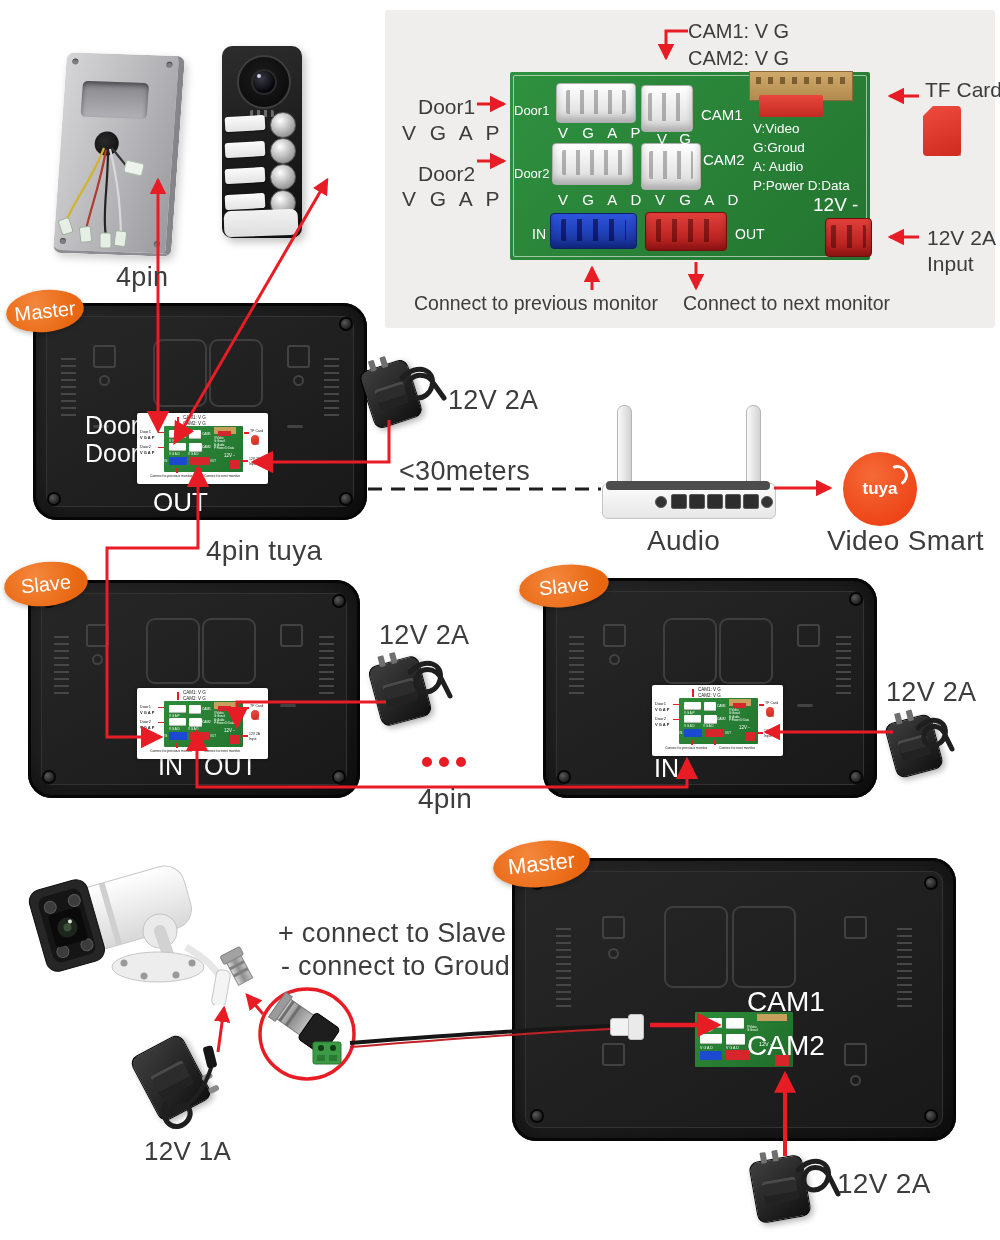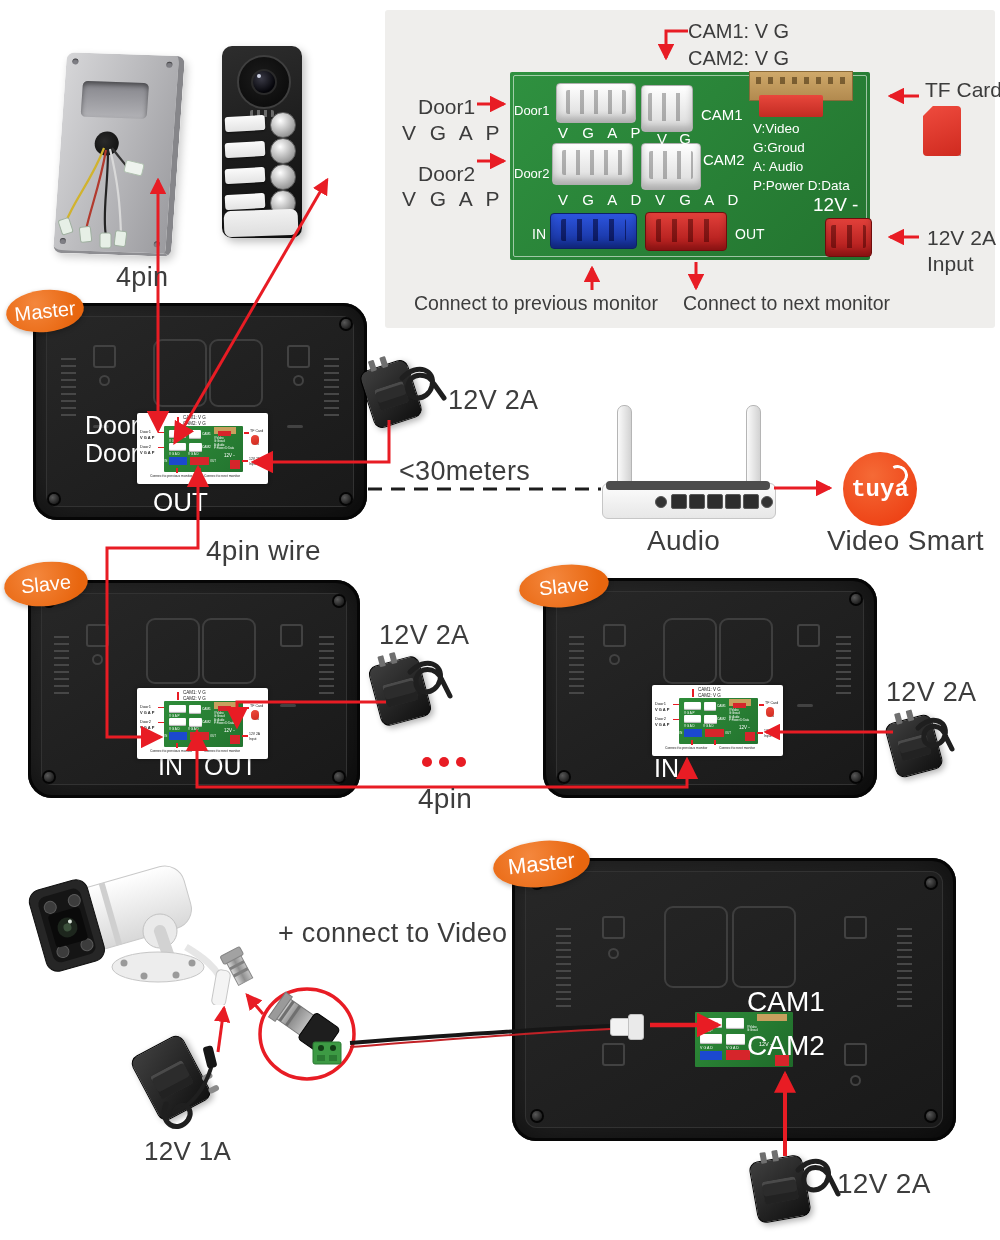--- a/index.html
+++ b/index.html
@@ -71,21 +71,21 @@
   
   .ant{position:absolute;width:13px;height:86px;background:linear-gradient(90deg,#fafafa,#d2d2d2);border:1px solid #b5b5b5;
        border-radius:7px;z-index:2;}
   #router-body{position:absolute;left:602px;top:483px;width:172px;height:34px;background:linear-gradient(#fdfdfd,#e7e7e7);
        border:1px solid #c6c6c6;border-radius:6px;z-index:3;}
   #router-top{position:absolute;left:606px;top:481px;width:164px;height:9px;background:#4d4d4d;border-radius:4px;z-index:4;}
   .rport{position:absolute;width:14px;height:13px;background:#2d2d2d;border:1px solid #595959;border-radius:2px;z-index:5;}
   .rbtn{position:absolute;width:10px;height:10px;border-radius:50%;background:#333;border:1px solid #555;z-index:5;}
   #tuya-circle{position:absolute;left:843px;top:452px;width:74px;height:74px;border-radius:50%;
        background:radial-gradient(circle at 40% 32%,#f56a36,#ee4417 75%);display:flex;align-items:center;justify-content:center;z-index:3;}
-  #tuya-circle span{color:#fff;font-size:24px;font-weight:bold;letter-spacing:0;font-family:Liberation Mono, monospace;}
+  #tuya-circle span{color:#fff;font-size:17px;font-weight:bold;letter-spacing:0;}
   .swoosh{position:absolute;right:9px;top:13px;width:15px;height:15px;border:3px solid transparent;
        border-top-color:#fff;border-right-color:#fff;border-radius:50%;transform:rotate(18deg);}
   
   #metal-box{position:absolute;left:60px;top:54px;width:112px;height:198px;border-radius:8px;z-index:2;
        background:linear-gradient(105deg,#d6d6d8 0%,#bcbcbf 45%,#9b9b9f 100%);
        border-right:6px solid #86868a;border-bottom:3px solid #8e8e92;transform:rotate(4deg) skewY(-2deg);
        box-shadow:3px 4px 8px rgba(0,0,0,.2);}
   #metal-box .recess{position:absolute;left:18px;top:28px;width:66px;height:36px;border-radius:5px;
        background:linear-gradient(180deg,#84848a,#b2b2b6);box-shadow:inset 0 3px 5px rgba(0,0,0,.45);}
   #metal-box .hole{position:absolute;left:34px;top:78px;width:24px;height:24px;border-radius:50%;
@@ -271,21 +271,21 @@
   <div class="rport" style="left:725px;top:494px;"></div>
   <div class="rport" style="left:743px;top:494px;"></div>
   <div class="rbtn" style="left:761px;top:496px;"></div>
   <div class="lbl" style="left:647px;top:525px;font-size:28px;">Audio</div>
   <div id="tuya-circle">
     <span>tuya</span>
     <i class="swoosh"></i>
   </div>
   <div class="lbl" style="left:827px;top:525px;font-size:28px;">Video Smart</div>
 
-  <div class="lbl" style="left:206px;top:535px;font-size:28px;">4pin wire</div>
+  <div class="lbl" style="left:206px;top:535px;font-size:28px;">4pin tuya</div>
 
   <div class="monitor" style="left:28px;top:580px;width:332px;height:218px;">
     <div class="inner"></div>
     <div class="scr" style="left:16px;top:16px;"></div>
     <div class="scr" style="right:16px;top:16px;"></div>
     <div class="scr" style="left:16px;bottom:16px;"></div>
     <div class="scr" style="right:16px;bottom:16px;"></div>
     <div class="vent" style="left:26px;top:56px;"></div>
     <div class="vent" style="right:26px;top:56px;"></div>
     <div class="brk" style="left:118px;top:38px;width:50px;height:62px;"></div>
@@ -462,21 +462,22 @@
     <path d="M178 112 C198 124 206 132 212 142" stroke="#e6e6e6" stroke-width="7" fill="none"></path>
     <rect x="206" y="135" width="14" height="36" rx="5" fill="#f4f4f4" stroke="#c6c6c6" transform="rotate(10 213 153)"></rect>
     <g transform="rotate(-28 232 136)">
       <rect x="224" y="118" width="16" height="30" fill="url(#metg)" stroke="#8a8a8a"></rect>
       <rect x="221" y="114" width="22" height="9" rx="2" fill="#a2a2a2" stroke="#858585"></rect>
       <rect x="224" y="128" width="16" height="3" fill="#7f7f7f"></rect>
       <rect x="224" y="136" width="16" height="3" fill="#7f7f7f"></rect>
     </g>
   </svg>
 
-  <div class="lbl" style="left:278px;top:918px;">+ connect to Video</div>
+  <div class="lbl" style="left:278px;top:918px;">+ connect to Slave</div>
+  <div class="lbl" style="left:281px;top:951px;">- connect to Groud</div>
 
   <div class="psu eu" style="left:142px;top:1042px;width:56px;height:70px;transform:rotate(-28deg);"></div>
   <div class="lbl" style="left:144px;top:1136px;font-size:26px;">12V 1A</div>
 
   <svg class="abs" style="left:255px;top:984px;z-index:4;" width="110" height="104" viewBox="0 0 110 104">
     <ellipse cx="52" cy="50" rx="47" ry="45" fill="none" stroke="#e81c24" stroke-width="3.5"></ellipse>
     <g transform="rotate(35 50 40)">
       <rect x="20" y="28" width="34" height="24" fill="url(#metg)" stroke="#777"></rect>
       <rect x="16" y="25" width="8" height="30" fill="#9a9a9a" stroke="#7a7a7a"></rect>
       <rect x="52" y="24" width="30" height="32" rx="4" fill="#1e1e1e" stroke="#000"></rect>

